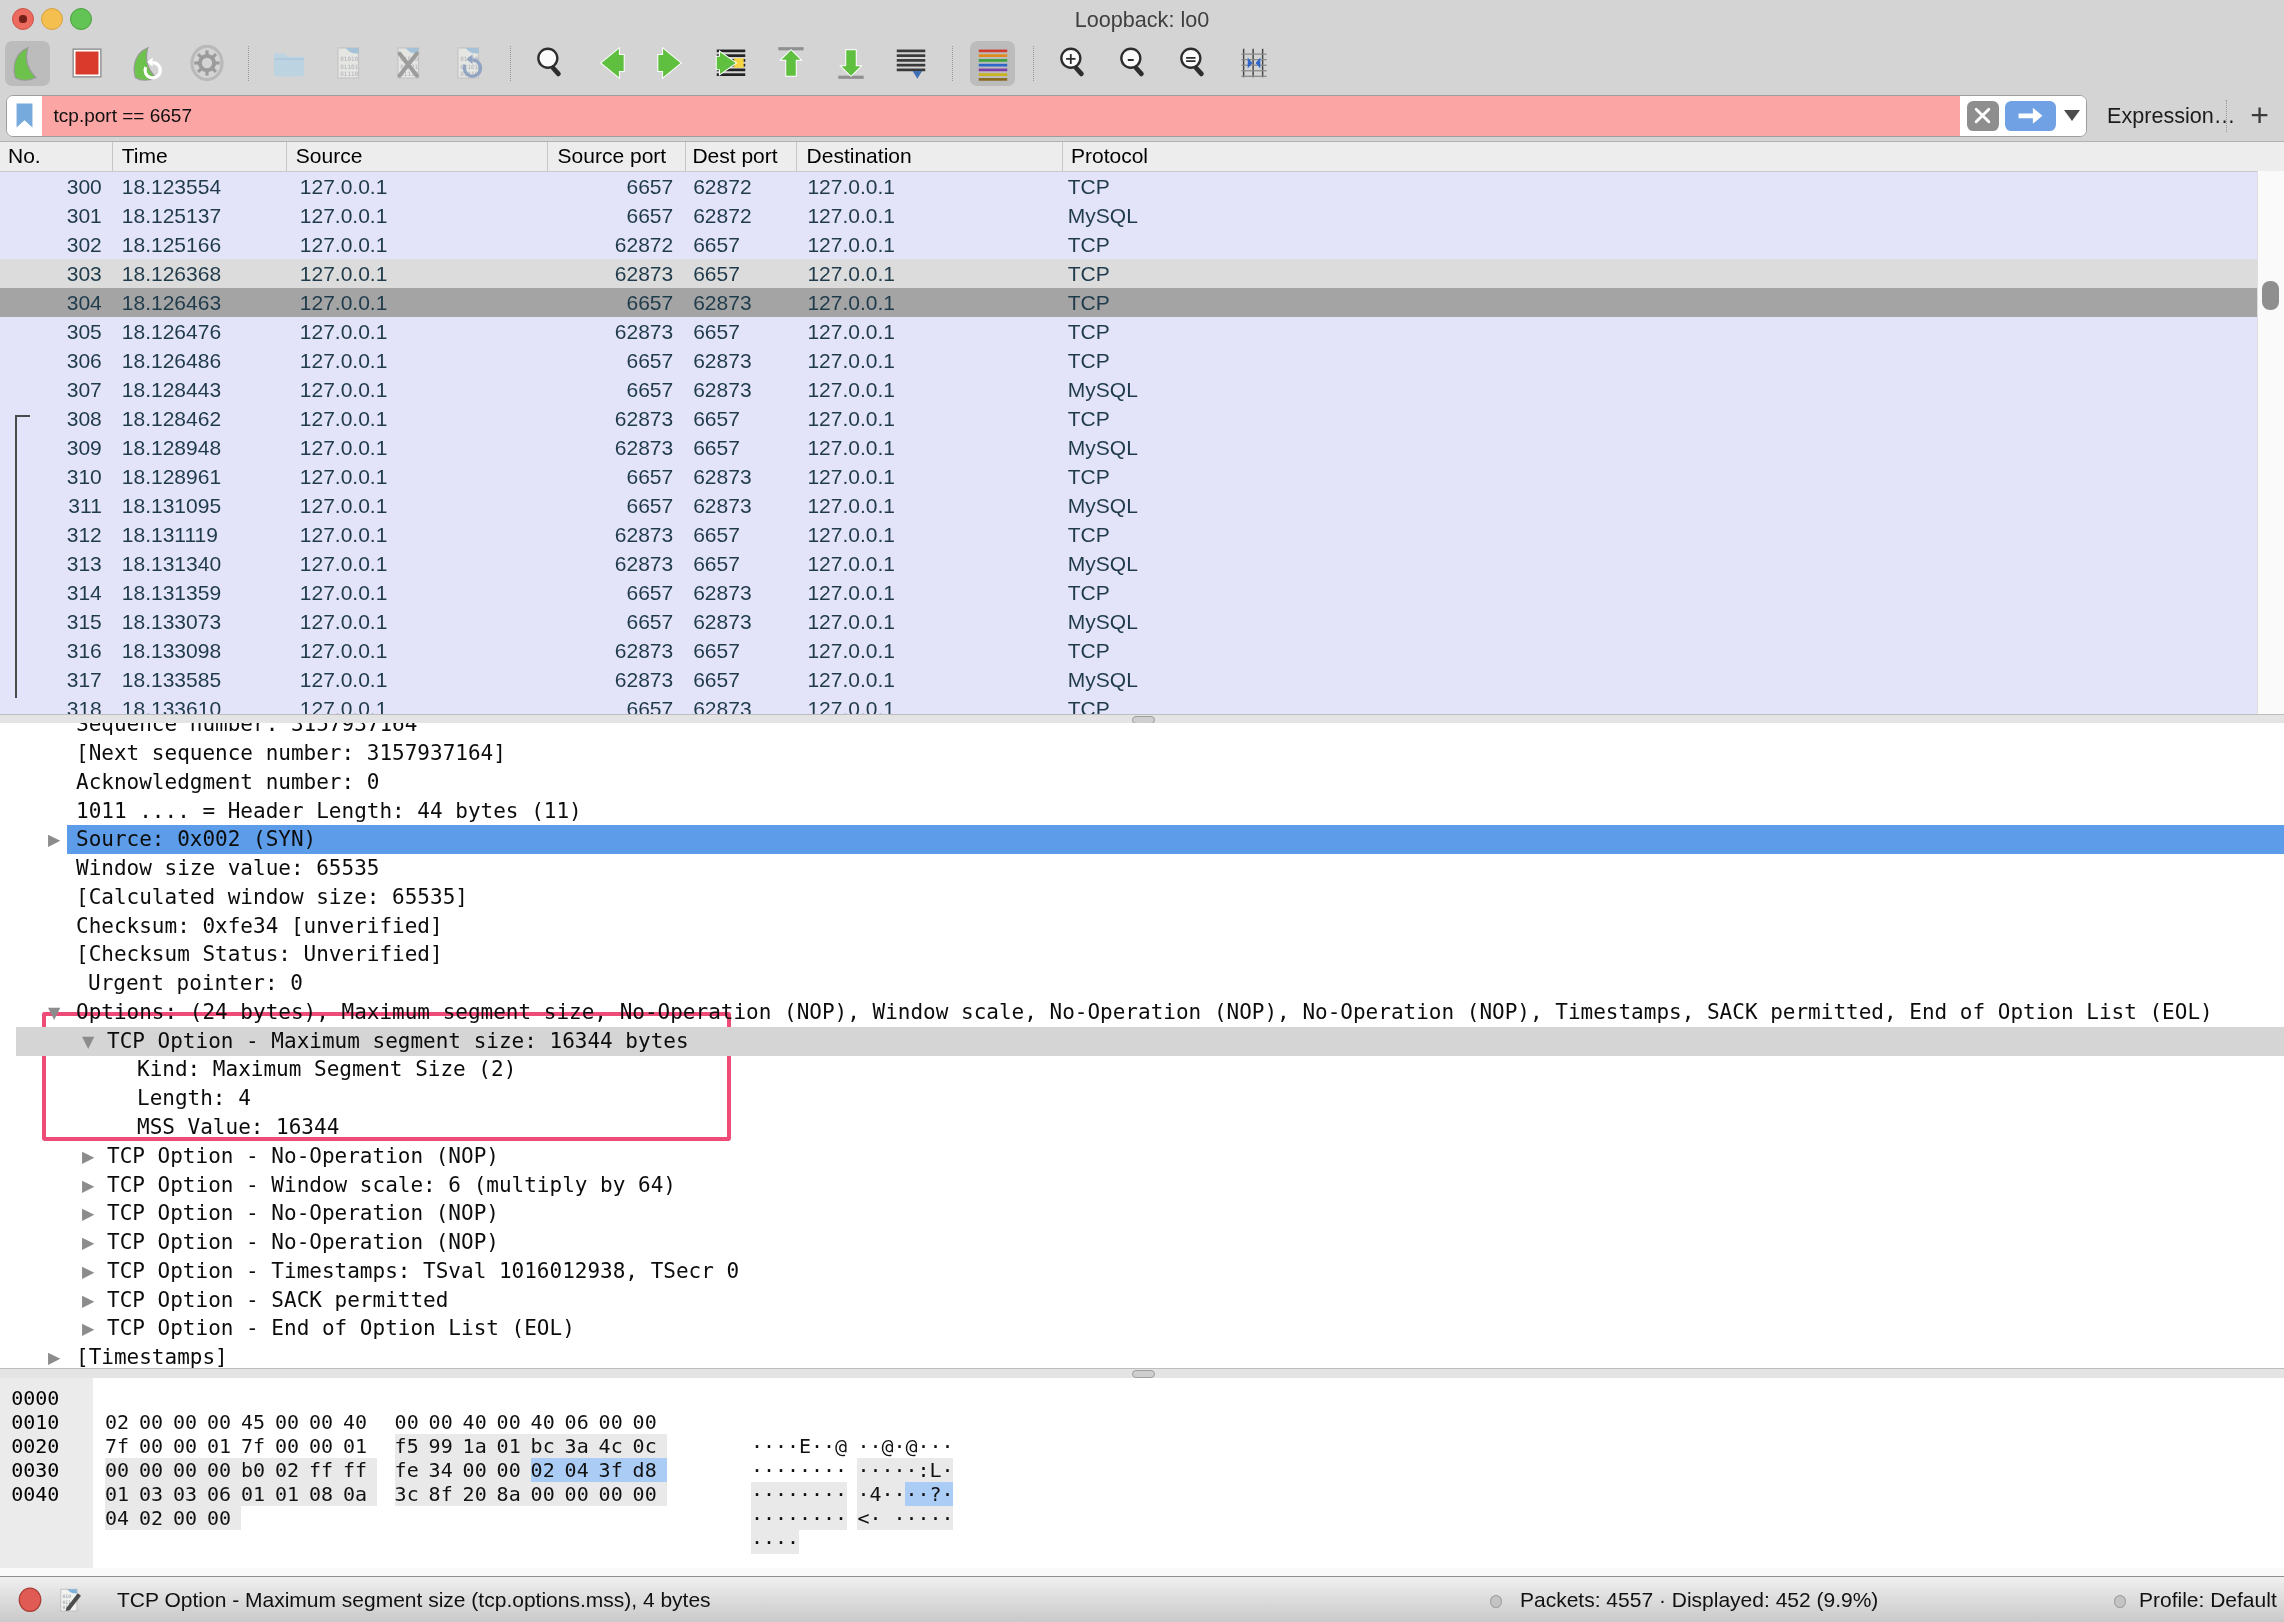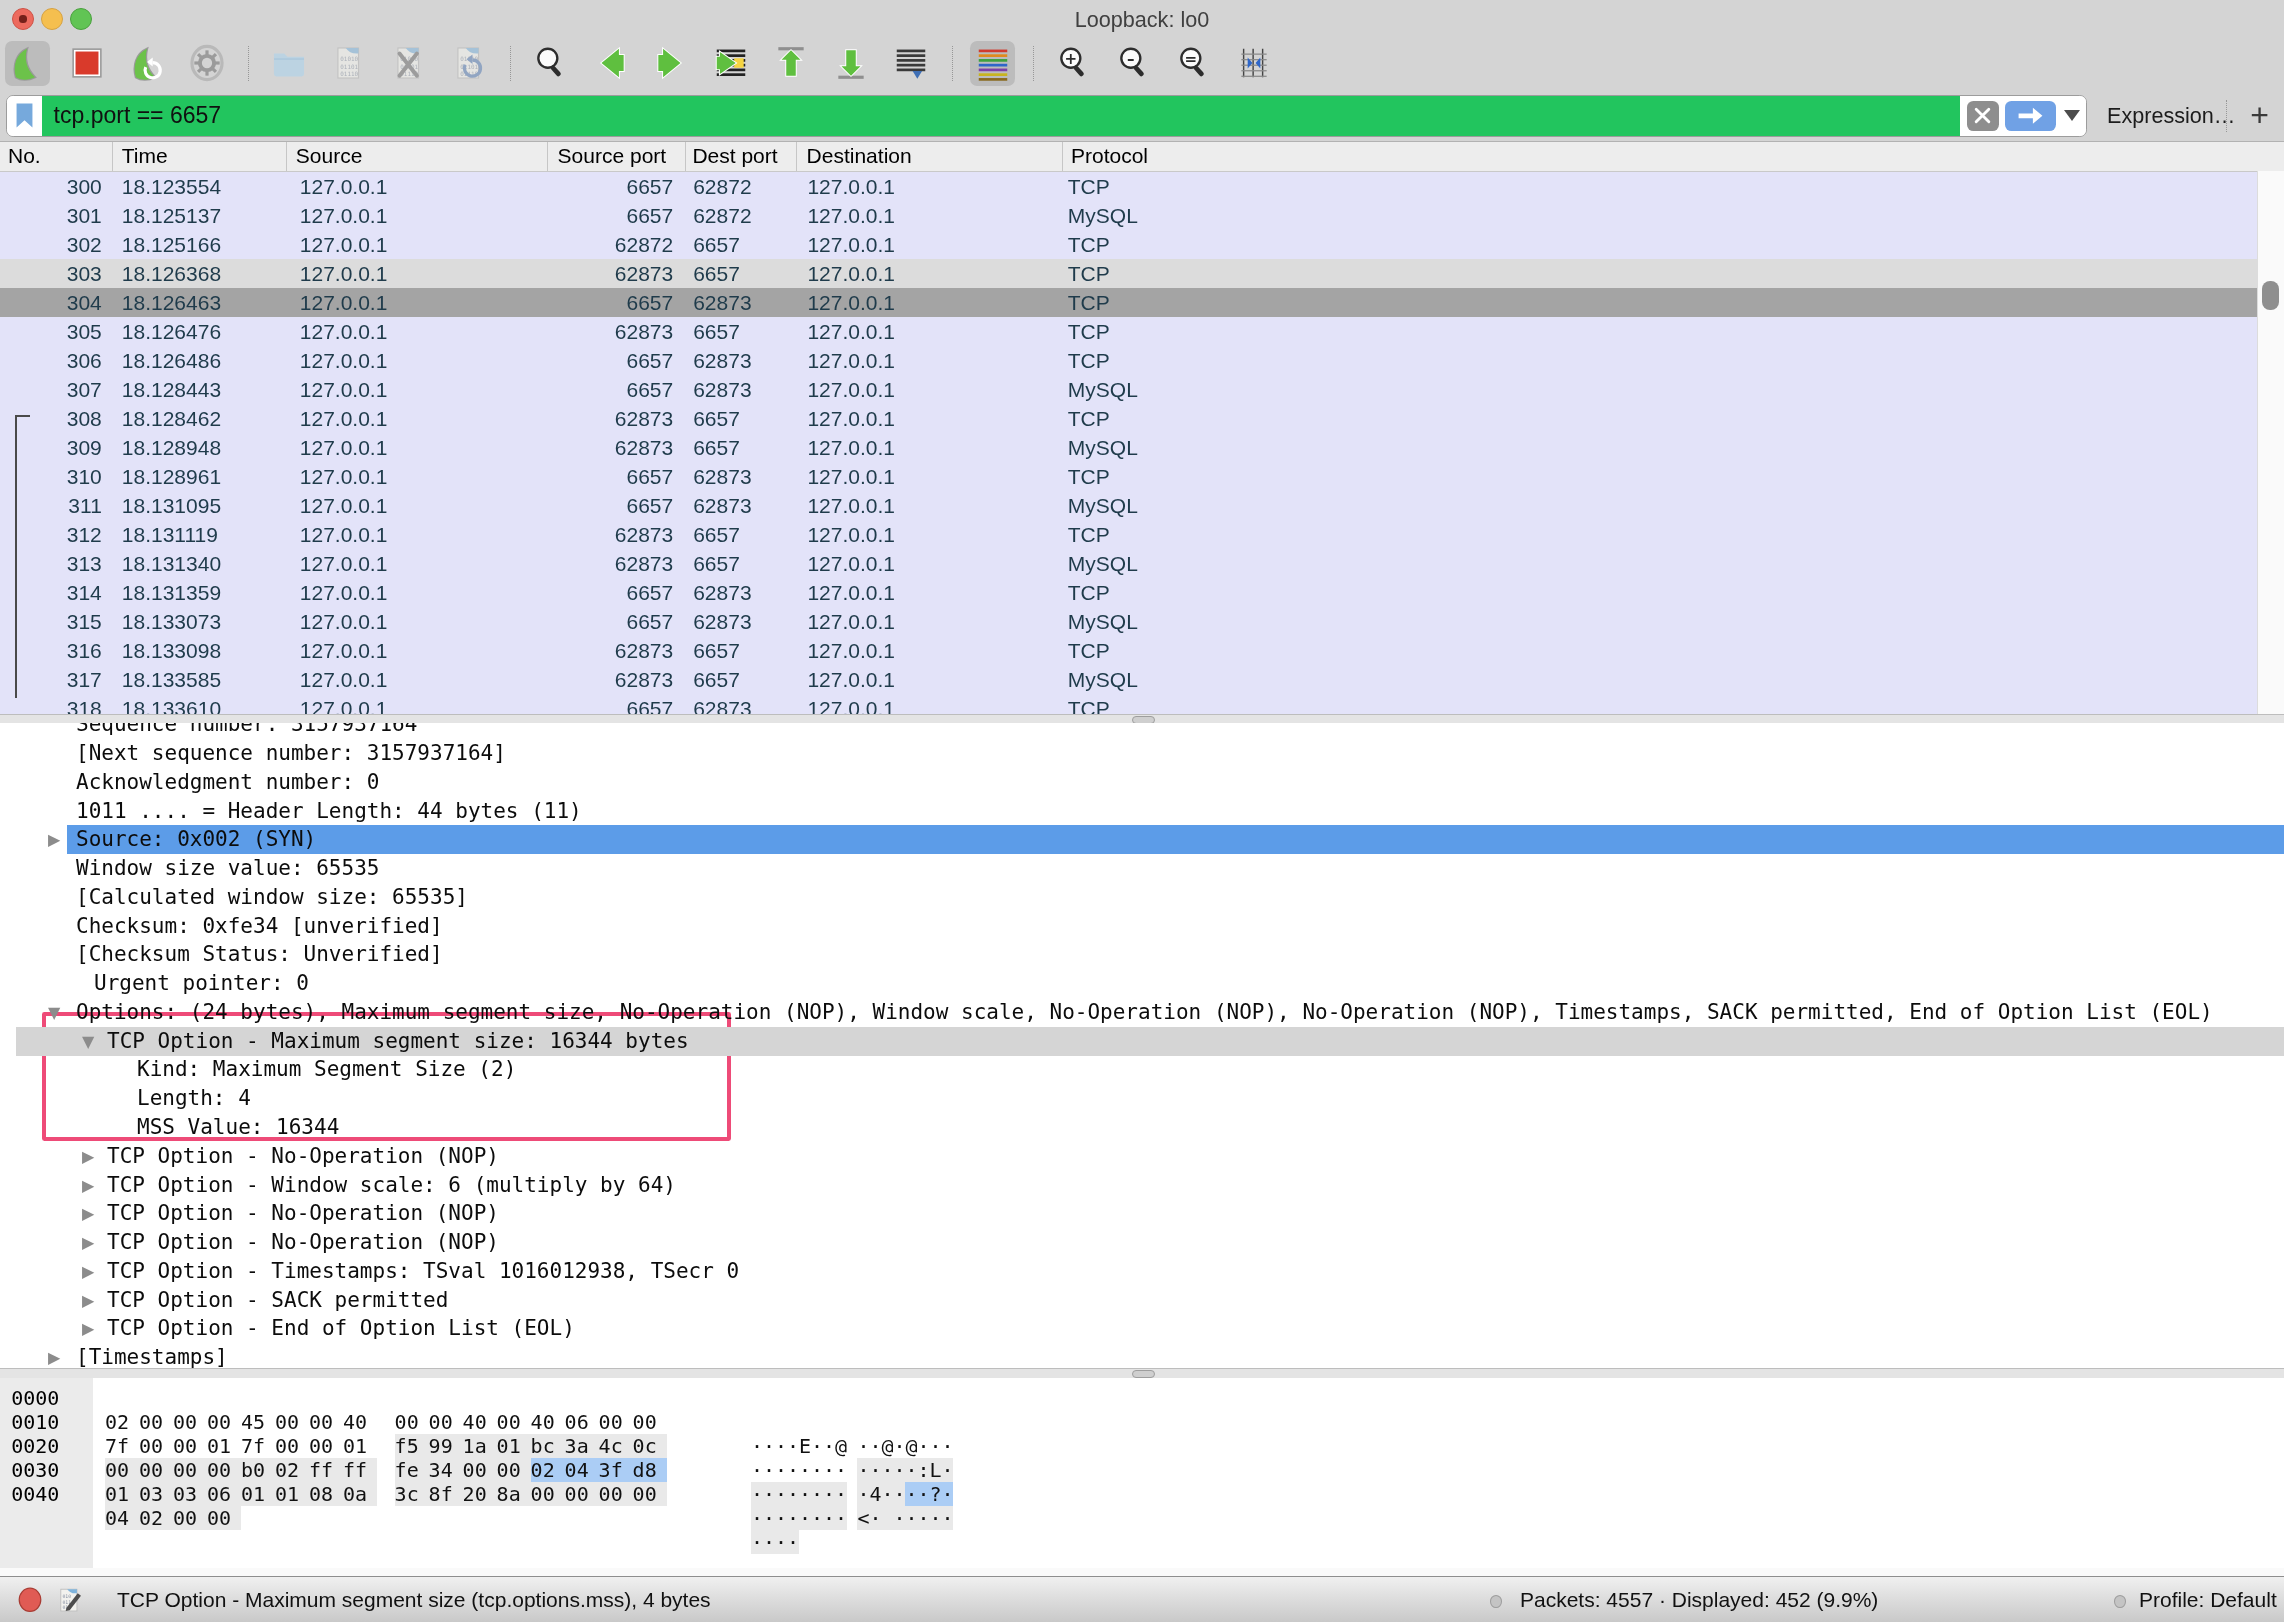--- a/index.html
+++ b/index.html
@@ -22,21 +22,21 @@
   .tbtn.pressed{background:#bcbcbc;}
   .tbtn.disabled{opacity:.55;}
   .tsep{width:0;height:35px;border-left:1.6px dotted #979797;margin:0 17.6px 0 3.2px;flex:0 0 auto;}
   .tbtn svg{display:block;}
 
   
   .filterrow{position:absolute;left:0;top:90px;width:2284px;height:51px;background:#d4d4d4;}
   .filterbox{position:absolute;left:6.4px;top:4.8px;width:2079px;height:40px;background:#fff;
              border:1.6px solid #9c9c9c;border-radius:7.2px;display:flex;align-items:center;overflow:hidden;}
   .fbookmark{width:35px;height:100%;display:flex;align-items:center;justify-content:center;background:#fff;flex:0 0 auto;}
-  .fgreen{flex:1;height:100%;background:#22c55e;display:flex;align-items:center;padding-left:11.2px;font-size:23px;color:#101010;}
+  .fgreen{flex:1;height:100%;background:#fca5a5;display:flex;align-items:center;padding-left:11.2px;font-size:19px;color:#101010;}
   .fbtns{height:100%;display:flex;align-items:center;background:#fff;padding:0 6.4px 0 6.4px;flex:0 0 auto;}
   .fclear{width:32px;height:30px;border-radius:6.4px;background:#8e8e8e;display:flex;align-items:center;justify-content:center;margin-right:6.4px;}
   .fapply{width:51px;height:30px;border-radius:6.4px;background:#70a1e5;display:flex;align-items:center;justify-content:center;margin-right:8px;}
   .fcaret{width:0;height:0;border-left:8.8px solid transparent;border-right:8.8px solid transparent;border-top:11.2px solid #4c4c4c;}
   .fexpr{position:absolute;left:2107px;top:0;height:51px;display:flex;align-items:center;font-size:21.6px;color:#1c1c1c;}
   .fsep{position:absolute;left:2226px;top:9.6px;height:32px;border-left:1.6px dotted #979797;}
   .fplus{position:absolute;left:2242px;top:0;height:51px;width:35px;display:flex;align-items:center;justify-content:center;font-size:32px;color:#3a3a3a;font-weight:400;}
 
   
   .plist{position:absolute;left:0;top:141px;width:2284px;height:573px;background:#e3e3f9;border-top:0.8px solid #b2b2b2;overflow:hidden;}
@@ -511,21 +511,21 @@
   <div class="annot"></div>
 <div class="dline" style="top: -12.8px;"><span class="dtext" style="left: 76px;">Sequence number: 3157937164</span></div>
     <div class="dline" style="top: 16px;"><span class="dtext" style="left: 76px;">[Next sequence number: 3157937164]</span></div>
     <div class="dline" style="top: 45px;"><span class="dtext" style="left: 76px;">Acknowledgment number: 0</span></div>
     <div class="dline" style="top: 74px;"><span class="dtext" style="left: 76px;">1011 .... = Header Length: 44 bytes (11)</span></div>
     <div class="dline hl-blue" style="top: 102px;"><span class="tri" style="left: 48px;">▶</span><span class="dtext" style="left: 76px;">Source: 0x002 (SYN)</span></div>
     <div class="dline" style="top: 131px;"><span class="dtext" style="left: 76px;">Window size value: 65535</span></div>
     <div class="dline" style="top: 160px;"><span class="dtext" style="left: 76px;">[Calculated window size: 65535]</span></div>
     <div class="dline" style="top: 189px;"><span class="dtext" style="left: 76px;">Checksum: 0xfe34 [unverified]</span></div>
     <div class="dline" style="top: 217px;"><span class="dtext" style="left: 76px;">[Checksum Status: Unverified]</span></div>
-    <div class="dline" style="top: 246px;"><span class="dtext" style="left: 94px; text-align: center;">Urgent pointer: 0</span></div>
+    <div class="dline" style="top: 246px;"><span class="dtext" style="left: 88px; text-align: center;">Urgent pointer: 0</span></div>
     <div class="dline" style="top: 275px;"><span class="tri" style="left: 48px;">▼</span><span class="dtext" style="left: 76px;">Options: (24 bytes), Maximum segment size, No-Operation (NOP), Window scale, No-Operation (NOP), No-Operation (NOP), Timestamps, SACK permitted, End of Option List (EOL)</span></div>
     <div class="dline hl-gray" style="top: 304px;"><span class="tri" style="left: 82px;">▼</span><span class="dtext" style="left: 107px;">TCP Option - Maximum segment size: 16344 bytes</span></div>
     <div class="dline" style="top: 332px;"><span class="dtext" style="left: 137px;">Kind: Maximum Segment Size (2)</span></div>
     <div class="dline" style="top: 361px;"><span class="dtext" style="left: 137px;">Length: 4</span></div>
     <div class="dline" style="top: 390px;"><span class="dtext" style="left: 137px;">MSS Value: 16344</span></div>
     <div class="dline" style="top: 419px;"><span class="tri" style="left: 82px;">▶</span><span class="dtext" style="left: 107px;">TCP Option - No-Operation (NOP)</span></div>
     <div class="dline" style="top: 448px;"><span class="tri" style="left: 82px;">▶</span><span class="dtext" style="left: 107px;">TCP Option - Window scale: 6 (multiply by 64)</span></div>
     <div class="dline" style="top: 476px;"><span class="tri" style="left: 82px;">▶</span><span class="dtext" style="left: 107px;">TCP Option - No-Operation (NOP)</span></div>
     <div class="dline" style="top: 505px;"><span class="tri" style="left: 82px;">▶</span><span class="dtext" style="left: 107px;">TCP Option - No-Operation (NOP)</span></div>
     <div class="dline" style="top: 534px;"><span class="tri" style="left: 82px;">▶</span><span class="dtext" style="left: 107px;">TCP Option - Timestamps: TSval 1016012938, TSecr 0</span></div>

